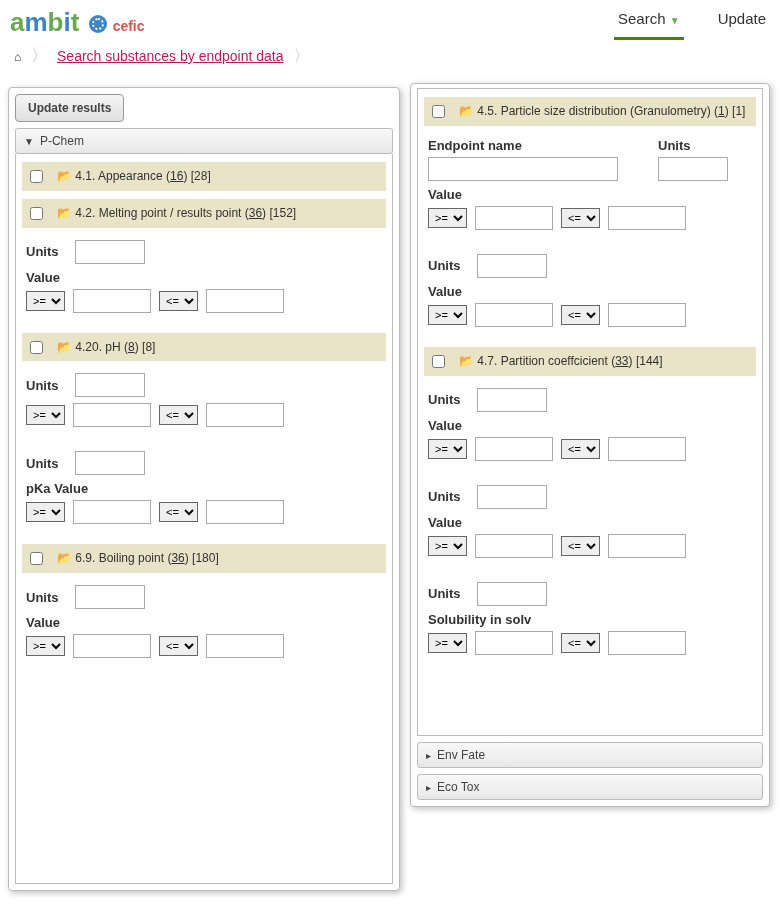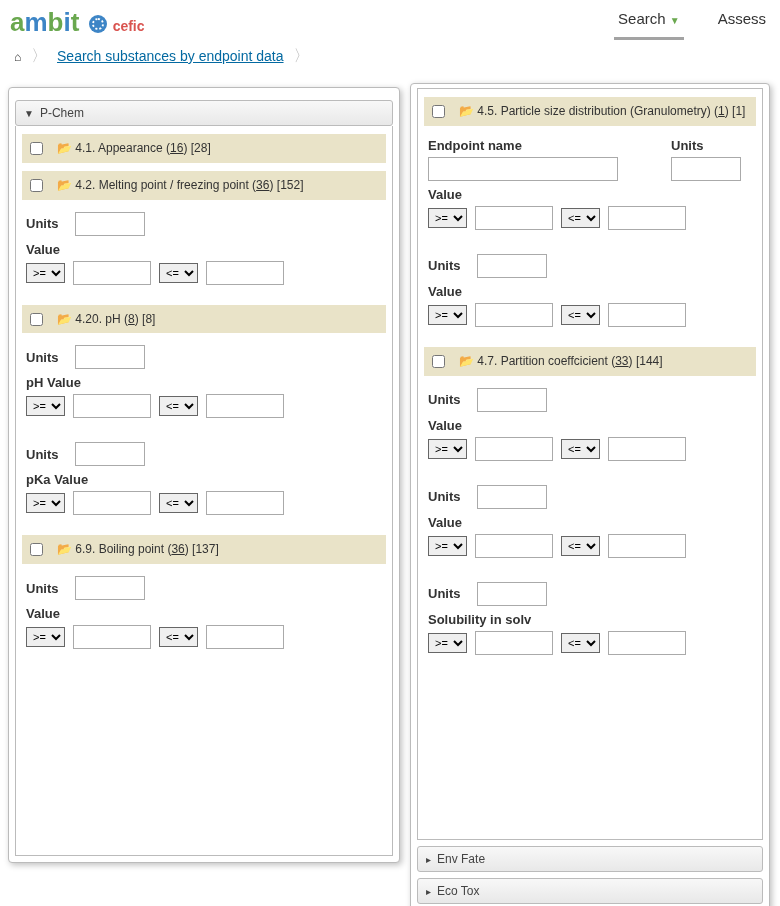--- a/index.html
+++ b/index.html
@@ -14,37 +14,37 @@
 .logo .m { color: #3d85c6; }
 .logo .b { color: #6aa84f; }
 .logo .i { color: #3d85c6; }
 .logo .t { color: #6aa84f; }
 .cefic { color: #d9534f; font-size: 14px; margin-left: 4px; font-weight: bold; }
 .bluecircle { display:inline-block; width:18px; height:18px; background:#3d85c6; border-radius:50%; vertical-align:middle; margin:0 2px; position:relative; }
 .bluecircle::after { content:""; position:absolute; inset:3px; border:2px dotted #fff; border-radius:50%; }
 
 .nav { display: flex; gap: 30px; margin-left: auto; font-size: 15px; }
 .nav-item { padding: 6px 4px 10px; color: #333; cursor: pointer; }
-.nav-item.active { border-bottom: 3px solid #a3a3a3; }
+.nav-item.active { border-bottom: 3px solid #4d7c0f; }
 .nav-item .caret { color: #6aa84f; font-size: 10px; }
 
 .breadcrumb { padding: 6px 10px 12px 14px; font-size: 14px; color: #333; }
 .breadcrumb .home { font-size: 12px; }
-.breadcrumb a { color: #0369a1; text-decoration: underline; cursor: pointer; }
+.breadcrumb a { color: #be185d; text-decoration: underline; cursor: pointer; }
 .breadcrumb .sep { color: #bbb; margin: 0 6px; font-size: 16px; }
 
 .panel { border: 1px solid #bbb; border-radius: 4px; box-shadow: 2px 2px 6px rgba(0,0,0,0.25); background: #fff; padding: 6px; }
 
 .btn { background: linear-gradient(#f5f5f5,#e0e0e0); border: 1px solid #999; border-radius: 4px; padding: 6px 12px; font-weight: bold; font-size: 12px; cursor: pointer; color: #444; }
 
 .accordion-header { background: linear-gradient(#f8f8f8,#e8e8e8); border: 1px solid #bbb; border-radius: 3px; padding: 5px 8px; margin-top: 6px; font-size: 12px; color: #444; cursor: pointer; display:flex; align-items:center; gap:6px; }
 .accordion-header .tri { font-size: 10px; }
 
 .scroll-area { border: 1px solid #bbb; border-top: none; height: 730px; overflow-y: scroll; padding: 0 6px 6px 6px; position: relative; }
-.right-col .scroll-area { height: 752px; overflow-y: auto; }
+.right-col .scroll-area { height: 648px; overflow-y: auto; }
 
 .category-row { background: #e9e3c8; padding: 6px 8px; margin-top: 8px; display: flex; align-items: flex-start; gap: 14px; font-size: 12px; line-height: 1.4; }
 .category-row input[type=checkbox] { margin-top: 2px; }
 .folder-icon { color: #555; font-size: 12px; }
 .category-text a { color: #333; text-decoration: underline; }
 
 .field-group { padding: 6px 4px 2px 4px; }
 .field-label { font-weight: bold; font-size: 13px; margin: 6px 0 4px 0; }
 .field-input { border: 1px solid #aaa; height: 24px; padding: 2px 4px; font-size: 12px; }
 .input-wide { width: 218px; }
@@ -58,49 +58,50 @@
 </head>
 <body>
 
 <div class="header">
   <div class="logo">
     <span class="a">a</span><span class="m">m</span><span class="b">b</span><span class="i">i</span><span class="t">t</span>
     <span class="bluecircle"></span><span class="cefic">cefic</span>
   </div>
   <div class="nav">
     <div class="nav-item active"><span>Search</span> <span class="caret">▼</span></div>
-    <div class="nav-item">Assess</div>
+    <div class="nav-item">Update</div>
   </div>
 </div>
 
 <div class="breadcrumb">
   <span class="home">⌂</span>
   <span class="sep">〉</span>
   <a>Search substances by endpoint data</a>
   <span class="sep">〉</span>
 </div>
 
 <div class="container">
 
 <div class="left-col">
   <div class="panel">
+    <button class="btn">Update results</button>
     <div class="accordion-header">
           <span class="tri">▼</span>
           <span>P-Chem</span>
         </div>
     <div class="scroll-area">
 
       <div class="category-row">
         <input type="checkbox" style="">
         <span class="category-text"><span class="folder-icon">📂</span> <span>4.1.</span> <span>Appearance</span> (<a>16</a>) <span>[28]</span></span>
       </div>
 
       <div class="category-row">
         <input type="checkbox" style="">
-        <span class="category-text"><span class="folder-icon">📂</span> <span>4.2.</span> <span>Melting point / freezing point</span> (<a>36</a>) <span>[152]</span></span>
+        <span class="category-text"><span class="folder-icon">📂</span> <span>4.2.</span> <span>Melting point / results point</span> (<a>36</a>) <span>[152]</span></span>
       </div>
       <div class="field-group">
         <div class="units-row">
               <span class="field-label" style="margin:0">Units</span>
               <input class="field-input input-units" style="">
             </div>
         <div class="field-label">Value</div>
         <div class="value-row">
           <select class="op-select"><option>&gt;=</option></select>
           <input class="val-input" style="">
@@ -111,21 +112,20 @@
 
       <div class="category-row">
         <input type="checkbox" style="">
         <span class="category-text"><span class="folder-icon">📂</span> <span>4.20.</span> <span>pH</span> (<a>8</a>) <span>[8]</span></span>
       </div>
       <div class="field-group">
         <div class="units-row">
               <span class="field-label" style="margin:0">Units</span>
               <input class="field-input input-units" style="">
             </div>
-        <div class="field-label">pH Value</div>
         <div class="value-row">
           <select class="op-select"><option>&gt;=</option></select>
           <input class="val-input" style="">
           <select class="op-select"><option>&lt;=</option></select>
           <input class="val-input" style="">
         </div>
       </div>
 
       <div class="field-group">
         <div class="units-row">
@@ -136,21 +136,21 @@
         <div class="value-row">
           <select class="op-select"><option>&gt;=</option></select>
           <input class="val-input" style="">
           <select class="op-select"><option>&lt;=</option></select>
           <input class="val-input" style="">
         </div>
       </div>
 
       <div class="category-row">
         <input type="checkbox" style="">
-        <span class="category-text"><span class="folder-icon">📂</span> <span>6.9.</span> <span>Boiling point</span> (<a>36</a>) <span>[137]</span></span>
+        <span class="category-text"><span class="folder-icon">📂</span> <span>6.9.</span> <span>Boiling point</span> (<a>36</a>) <span>[180]</span></span>
       </div>
       <div class="field-group">
         <div class="units-row">
               <span class="field-label" style="margin:0">Units</span>
               <input class="field-input input-units" style="">
             </div>
         <div class="field-label">Value</div>
         <div class="value-row">
           <select class="op-select"><option>&gt;=</option></select>
           <input class="val-input" style="">
@@ -165,21 +165,21 @@
 
 <div class="right-col">
   <div class="panel" style="padding:4px 6px 6px 6px;">
     <div class="scroll-area" style="border-top:1px solid #bbb;">
 
       <div class="category-row">
         <input type="checkbox" style="">
         <span class="category-text"><span class="folder-icon">📂</span> <span>4.5.</span> <span>Particle size distribution (Granulometry)</span> (<a>1</a>) <span>[1]</span></span>
       </div>
       <div class="field-group">
-        <div style="display:flex; gap:53px;align-items:flex-end;">
+        <div style="display:flex; gap:40px;align-items:flex-end;">
           <div>
             <div class="field-label">Endpoint name</div>
             <input class="field-input" style="width: 190px;">
           </div>
           <div>
             <div class="field-label">Units</div>
             <input class="field-input input-units" style="">
           </div>
         </div>
         <div class="field-label">Value</div>

